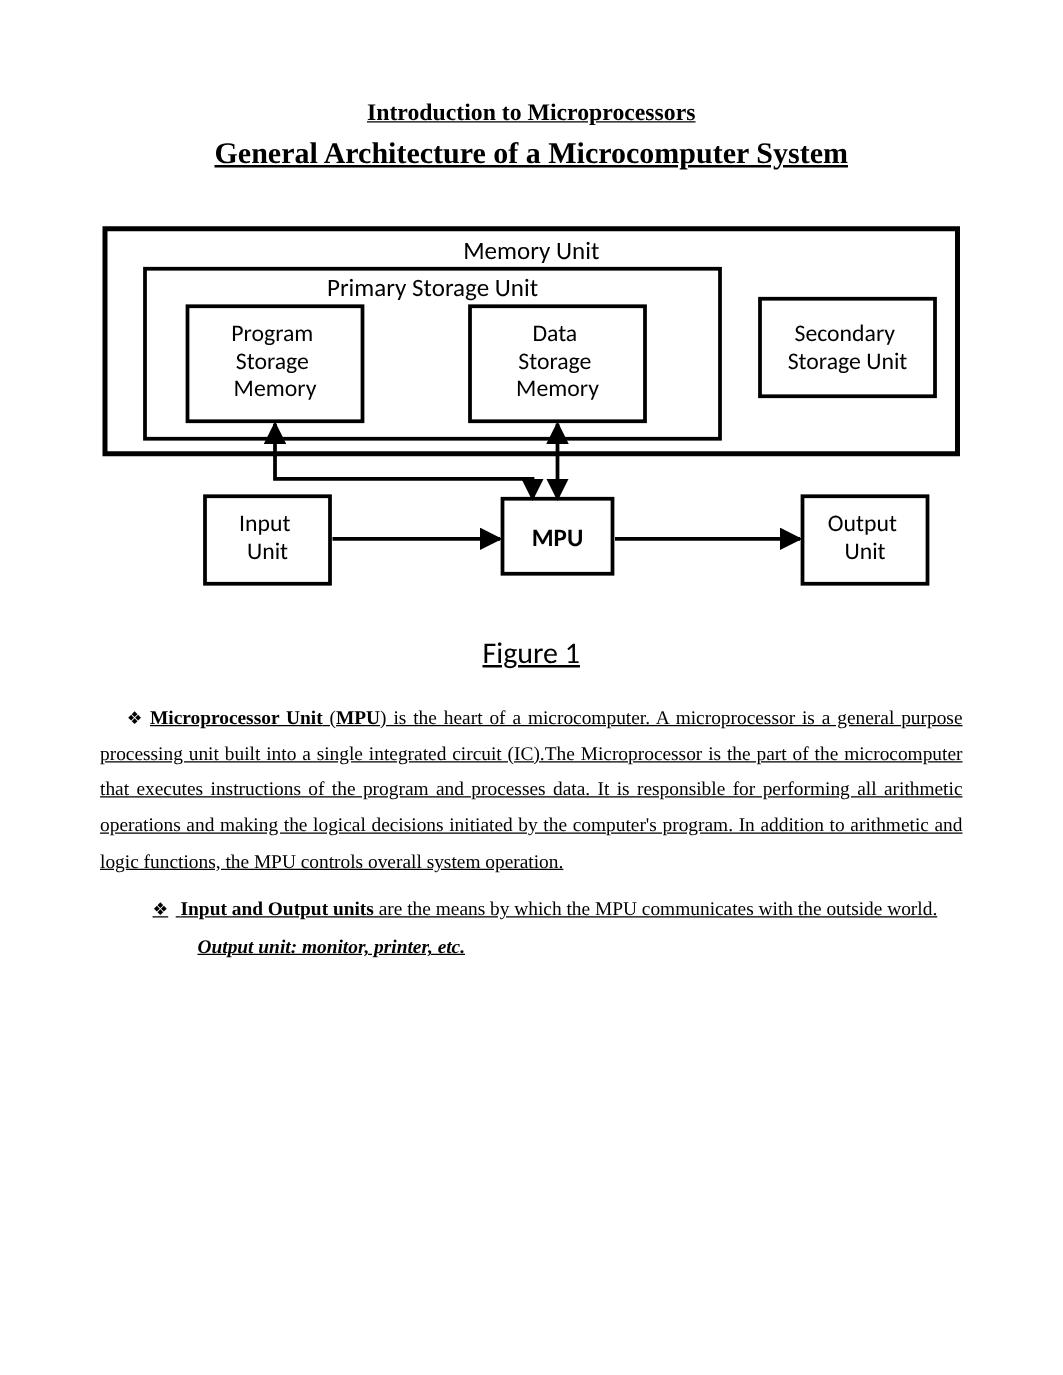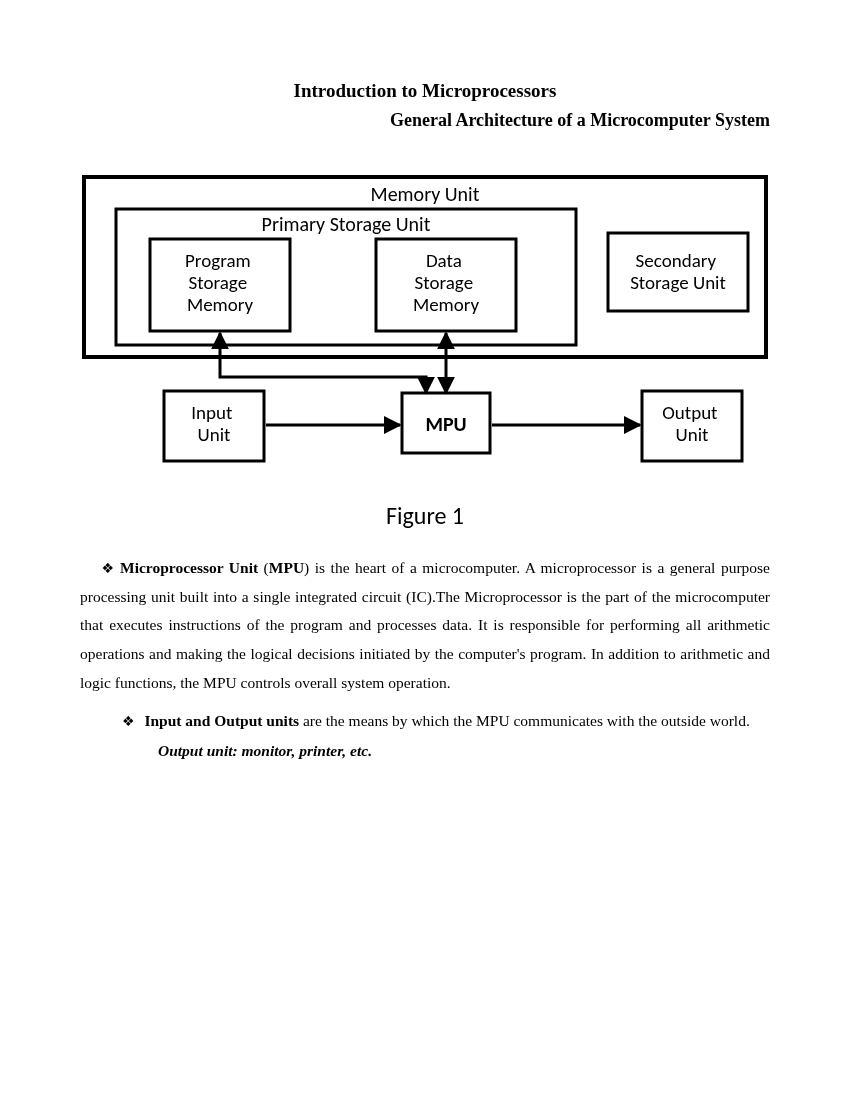--- a/index.html
+++ b/index.html
@@ -7,31 +7,32 @@
     padding: 0;
     font-family: "Times New Roman", Times, serif;
     background: #fff;
     color: #000;
     width: 850px;
     height: 1100px;
     box-sizing: border-box;
   }
   .page {
     padding: 80px 80px 60px 80px;
+    text-decoration: underline;
   }
   .title {
     text-align: center;
     font-weight: bold;
     font-size: 19px;
     margin-bottom: 8px;
   }
   .subtitle {
-    text-align: right;
+    text-align: center;
     font-weight: bold;
-    font-size: 18px;
+    font-size: 24px;
     margin-bottom: 42px;
   }
   .intro {
     font-size: 15.5px;
     line-height: 1.9;
     text-align: justify;
     margin-bottom: 18px;
   }
   .intro .bold { font-weight: bold; }
   .figure {

